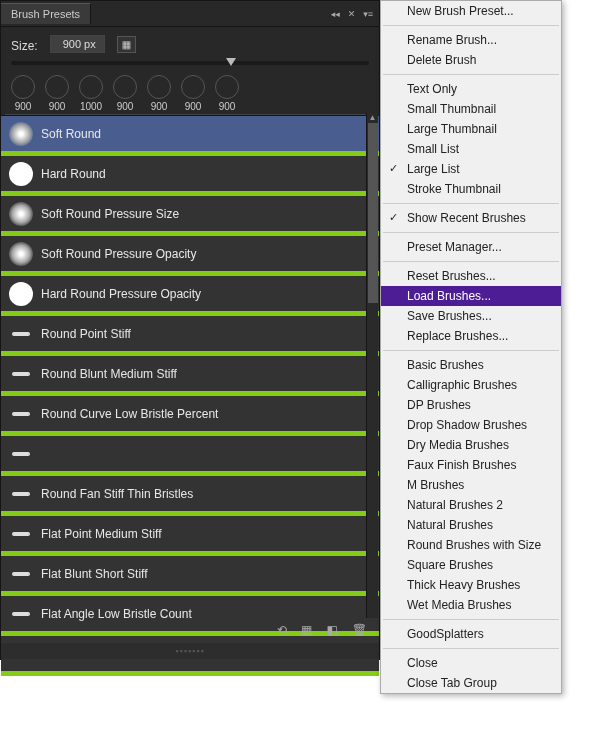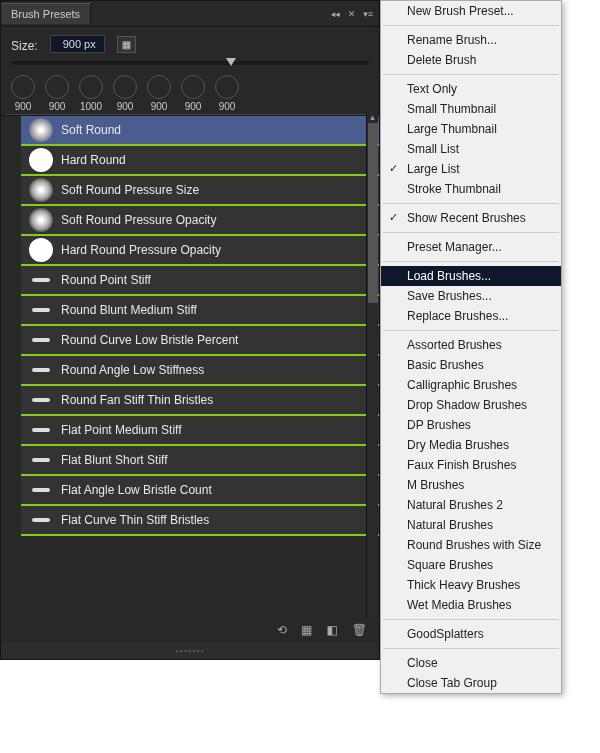--- a/index.html
+++ b/index.html
@@ -40,21 +40,21 @@
 .header-icons span { cursor: pointer; }
 
 .size-row {
   display: flex;
   align-items: flex-end;
   padding: 8px 10px 4px 10px;
   gap: 12px;
 }
 .size-label { color: #ddd; font-size: 12px; }
 .size-value {
-  background: #0f172a;
+  background: #404040;
   color: #ddd;
   font-size: 11px;
   padding: 2px 8px;
   border: 1px solid #444;
   width: 55px;
   text-align: right;
 }
 .toggle-icon { 
   background:#333; border:1px solid #555; padding:2px 4px; color:#ccc; font-size:10px;
 }
@@ -90,25 +90,24 @@
 .thumb-lbl { color: #ccc; font-size: 10px; }
 .divider-line { height:1px; background:#444; margin: 0 4px 0 4px; }
 
 .brush-list {
   overflow: hidden;
   border-top: 1px solid #151515;
 }
 .brush-item {
   display: flex;
   align-items: center;
-  height: 30px;
-  border-bottom: 2px solid #84cc16;
+  height: 40px;
+  border-bottom: 5px solid #84cc16;
   background: #333333;
   cursor: pointer;
-  margin-left: 20px;
 }
 .brush-item.selected {
   background: #4a5d8f;
 }
 .brush-swatch {
   width: 28px; height: 28px;
   margin: 0 6px;
   display: flex; align-items:center; justify-content:center;
 }
 .soft-circ {
@@ -158,21 +157,21 @@
 }
 .mi {
   font-size: 12px;
   color: #222;
   padding: 3px 10px 3px 26px;
   cursor: pointer;
   white-space: nowrap;
   position: relative;
 }
 .mi.highlighted {
-  background: #0f172a;
+  background: #4c1d95;
   color: #fff;
 }
 .sep { height:1px; background:#ccc; margin:4px 2px; }
 .check::before {
   content:"✓";
   position:absolute; left:8px; font-size:11px;
 }
 </style>
 </head>
 <body>
@@ -274,21 +273,20 @@
       <div class="brush-item">
         <div class="brush-swatch">
           <div class="tiny-dash"></div>
         </div>
     <div class="brush-label">Round Curve Low Bristle Percent</div>
       </div>
       <div class="brush-item">
         <div class="brush-swatch">
           <div class="tiny-dash"></div>
         </div>
-    <div class="brush-label">Round Angle Low Stiffness</div>
       </div>
       <div class="brush-item">
         <div class="brush-swatch">
           <div class="tiny-dash"></div>
         </div>
     <div class="brush-label">Round Fan Stiff Thin Bristles</div>
       </div>
       <div class="brush-item">
         <div class="brush-swatch">
           <div class="tiny-dash"></div>
@@ -341,29 +339,29 @@
     <div class="mi">Small Thumbnail</div>
     <div class="mi">Large Thumbnail</div>
     <div class="mi">Small List</div>
     <div class="mi check">Large List</div>
     <div class="mi">Stroke Thumbnail</div>
     <div class="sep"></div>
     <div class="mi check">Show Recent Brushes</div>
     <div class="sep"></div>
     <div class="mi">Preset Manager...</div>
     <div class="sep"></div>
+    <div class="mi">Reset Brushes...</div>
     <div class="mi highlighted">Load Brushes...</div>
     <div class="mi">Save Brushes...</div>
     <div class="mi">Replace Brushes...</div>
     <div class="sep"></div>
-    <div class="mi">Assorted Brushes</div>
     <div class="mi">Basic Brushes</div>
     <div class="mi">Calligraphic Brushes</div>
+    <div class="mi">DP Brushes</div>
     <div class="mi">Drop Shadow Brushes</div>
-    <div class="mi">DP Brushes</div>
     <div class="mi">Dry Media Brushes</div>
     <div class="mi">Faux Finish Brushes</div>
     <div class="mi">M Brushes</div>
     <div class="mi">Natural Brushes 2</div>
     <div class="mi">Natural Brushes</div>
     <div class="mi">Round Brushes with Size</div>
     <div class="mi">Square Brushes</div>
     <div class="mi">Thick Heavy Brushes</div>
     <div class="mi">Wet Media Brushes</div>
     <div class="sep"></div>

